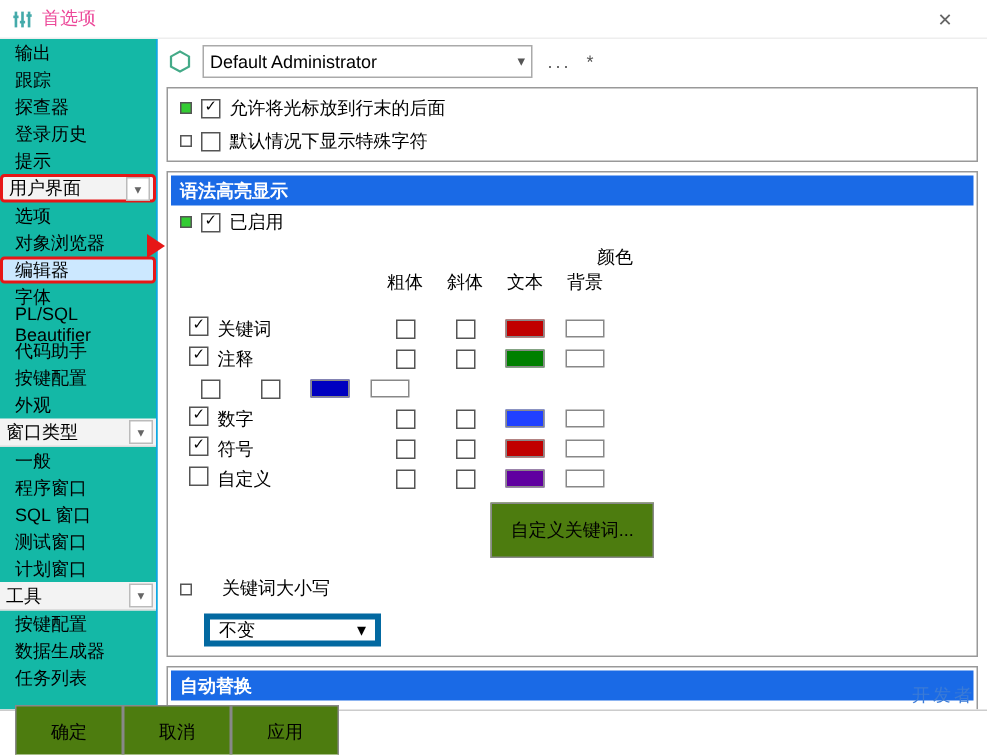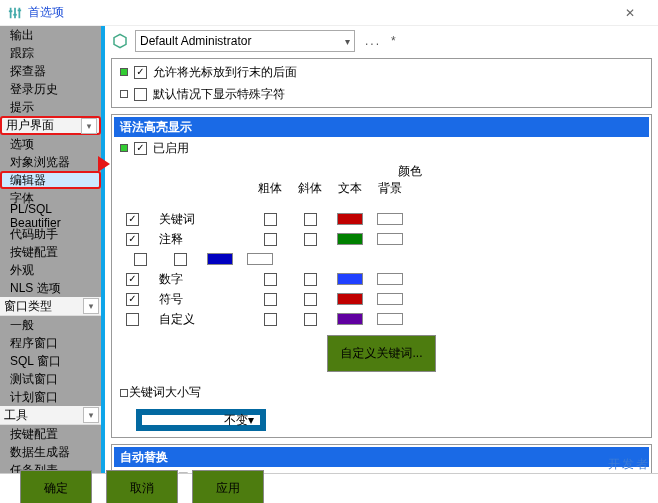--- a/index.html
+++ b/index.html
@@ -1,22 +1,22 @@
 <!DOCTYPE html>
 <html><head>
 <meta charset="utf-8">
 <style>
 *{box-sizing:border-box;margin:0;padding:0;font-family:"Microsoft YaHei","SimSun",Arial,sans-serif;font-size:12px}
 body{background:#fff;width:658px;height:503px;overflow:hidden;position:relative}
 .titlebar{height:26px;display:flex;align-items:center;padding:0 8px;background:#fff;border-bottom:1px solid #eee}
 .titlebar-icon{width:14px;height:14px;margin-right:6px;display:flex;align-items:center}
-.titlebar-title{color:#1d4ed8;flex:1}
+.titlebar-title{color:#ec4899;flex:1}
 .win-btn{width:40px;height:26px;display:flex;align-items:center;justify-content:center;color:#666}
 .main{display:flex;height:447px}
-.sidebar{width:105px;border-right:4px solid #0ea5e9;overflow:hidden;background:#a3a3a3}
+.sidebar{width:105px;border-right:1px solid #0ea5e9;overflow:hidden;background:#14b8a6}
 .cat-row{display:flex;align-items:center;height:19px;padding-left:4px;background:#f3f3f3;border-bottom:1px solid #ddd;font-weight:normal;position:relative}
 .cat-row .expander{position:absolute;right:2px;width:16px;height:16px;background:#fff;border:1px solid #bbb;display:flex;align-items:center;justify-content:center;font-size:9px;color:#666}
 .item-row{display:flex;align-items:center;height:18px;padding-left:8px;color:#000;border:2px solid transparent}
 .item-row.selected{background:#cce8ff}
 .hl-red{border:2px solid #e61717;border-radius:3px}
 .red-arrow{position:absolute;left:98px;top:156px;width:0;height:0;border-left:12px solid #e61717;border-top:8px solid transparent;border-bottom:8px solid transparent}
 .content{flex:1;display:flex;flex-direction:column;padding:4px 6px 0 6px;overflow:hidden}
 .toprow{display:flex;align-items:center;gap:6px;margin-bottom:6px}
 .cube-icon{width:18px;height:18px;color:#4a8}
 .combo{flex:0 0 220px;height:22px;border:1px solid #aaa;background:#fff;display:flex;align-items:center;padding:0 4px;justify-content:space-between}
@@ -28,27 +28,27 @@
 .opt-line{display:flex;align-items:center;height:22px;gap:6px;padding-left:6px}
 .sq{width:8px;height:8px;border:1px solid #555}
 .sq.green{background:#3c3}
 .sq.empty{background:#fff}
 .cb{width:13px;height:13px;border:1px solid #555;display:inline-flex;align-items:center;justify-content:center;font-size:10px;line-height:1;background:#fff}
 .cb.checked::after{content:"✓";color:#000}
 .grid{padding:4px 6px 8px 6px}
 .gridhead{display:flex;padding-left:130px;gap:0;margin-bottom:12px}
 .gridhead span{width:40px;text-align:center}
 .gridrow{display:flex;align-items:center;height:20px;gap:0}
-.gridrow .ck{width:130px;display:flex;align-items:center;gap:20px;padding-left:6px}
+.gridrow .ck{width:130px;display:flex;align-items:flex-start;gap:6px;padding-left:6px}
 .gridrow .cell{width:40px;display:flex;justify-content:center}
 .swatch{width:26px;height:12px;border:1px solid #888}
 .btn{height:37px;padding:0 12px;border:1px solid #888;background:#4d7c0f;display:inline-flex;align-items:center;justify-content:center}
-.kw-case{display:flex;align-items:center;gap:1px;padding:4px 6px}
-.select{width:130px;height:22px;border:6px solid #0369a1;display:flex;align-items:center;justify-content:flex-end;padding:0 6px;background:#fff}
-.bottom-bar{position:absolute;left:0;bottom:0;width:658px;height:30px;border-top:1px solid #ccc;display:flex;align-items:center;padding-left:20px;gap:14px;background:#fff}
+.kw-case{display:flex;align-items:center;gap:20px;padding:4px 6px}
+.select{width:118px;height:22px;border:4px solid #0369a1;display:flex;align-items:center;justify-content:space-between;padding:0 6px;background:#fff}
+.bottom-bar{position:absolute;left:0;bottom:0;width:658px;height:30px;border-top:1px solid #ccc;display:flex;align-items:center;padding-left:10px;gap:0;background:#fff}
 .bottom-bar .btn{width:72px}
 .watermark{position:absolute;right:8px;bottom:28px;font-family:"SimSun";font-size:28px;color:#3b7bd6;letter-spacing:2px;pointer-events:none}
 .watermark .sub{font-size:16px;letter-spacing:4px;color:#3b7bd6;display:block;text-align:right}
 </style>
 </head>
 <body>
 
 <div class="titlebar">
   <span class="titlebar-icon">
     <svg viewBox="0 0 16 16" width="14" height="14">
@@ -77,21 +77,20 @@
       <span class="expander">▾</span>
     </div>
     <div class="item-row">选项</div>
     <div class="item-row">对象浏览器</div>
     <div class="item-row selected hl-red">编辑器</div>
     <div class="item-row">字体</div>
     <div class="item-row">PL/SQL Beautifier</div>
     <div class="item-row">代码助手</div>
     <div class="item-row">按键配置</div>
     <div class="item-row">外观</div>
-    <div class="item-row">NLS 选项</div>
 
     <div class="cat-row">
       <span>窗口类型</span>
       <span class="expander">▾</span>
     </div>
     <div class="item-row">一般</div>
     <div class="item-row">程序窗口</div>
     <div class="item-row">SQL 窗口</div>
     <div class="item-row">测试窗口</div>
     <div class="item-row">计划窗口</div>

